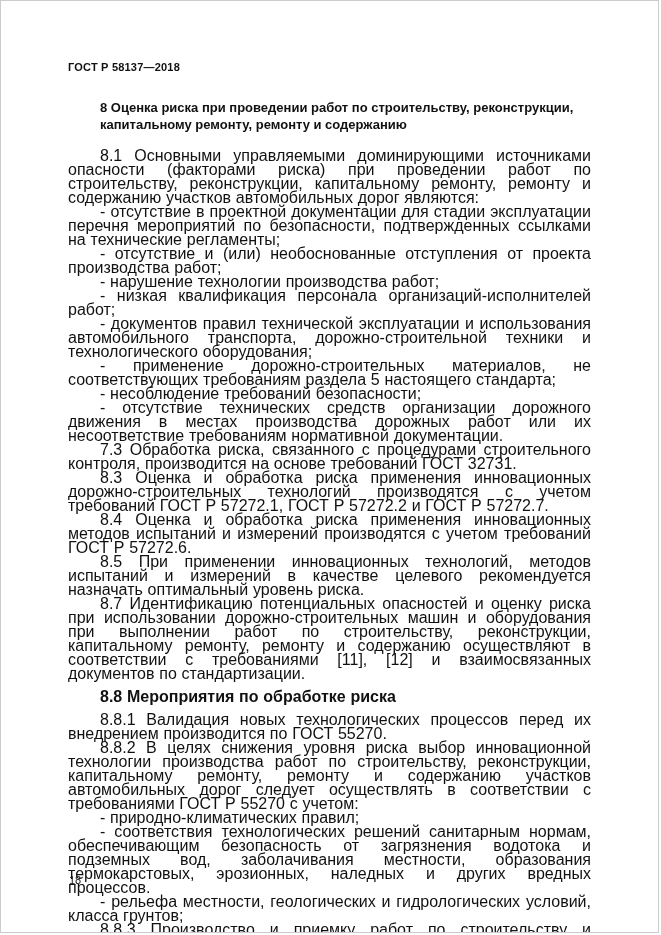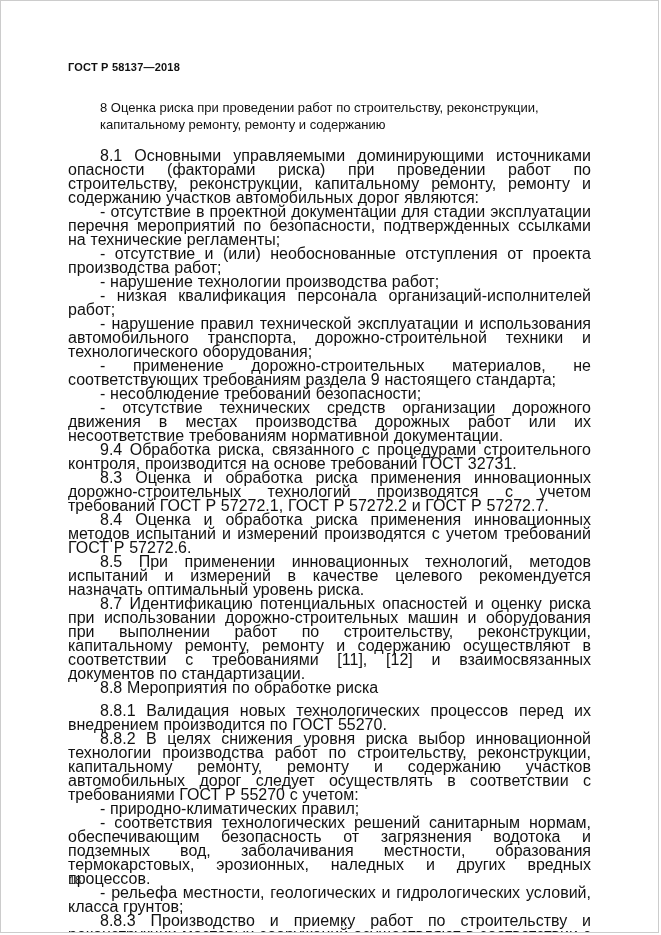--- a/index.html
+++ b/index.html
@@ -21,37 +21,37 @@
   .page-inner {
     padding: 60px 67px 0 67px;
   }
   .doc-number {
     font-size: 11px;
     font-weight: bold;
     letter-spacing: 0.2px;
   }
   .section-heading {
     font-size: 13px;
-    font-weight: normal;
+    font-weight: bold;
     line-height: 17px;
     margin: 26px 0 16px 32px;
     text-align: left;
   }
   .content p.block {
     margin: 0;
     font-size: 16px;
     line-height: 14px;
     text-align: justify;
     text-indent: 32px;
     word-spacing: 0.3px;
   }
   .content p.h2 {
-    font-weight: normal;
+    font-weight: bold;
     text-align: left;
-    margin: 0 0 9px 0;
+    margin: 9px 0 9px 0;
   }
   .page-number {
     position: absolute;
     left: 68px;
     bottom: 46px;
     font-size: 11px;
   }
 </style>
 </head>
 <body>
@@ -61,25 +61,25 @@
     <div class="doc-number">ГОСТ Р 58137—2018</div>
 
     <h1 class="section-heading">8  Оценка риска при проведении работ по строительству, реконструкции, капитальному ремонту, ремонту и содержанию</h1>
 
     <div class="content">
         <p class="block p">8.1  Основными управляемыми доминирующими источниками опасности (факторами риска) при проведении работ по строительству, реконструкции, капитальному ремонту, ремонту и содержанию участков автомобильных дорог являются:</p>
         <p class="block li">-  отсутствие в проектной документации для стадии эксплуатации перечня мероприятий по безопасности, подтвержденных ссылками на технические регламенты;</p>
         <p class="block li">-  отсутствие и (или) необоснованные отступления от проекта производства работ;</p>
         <p class="block li">-  нарушение технологии производства работ;</p>
         <p class="block li">-  низкая квалификация персонала организаций-исполнителей работ;</p>
-        <p class="block li">-  нарушение правил технической эксплуатации и использования автомобильного транспорта, дорожно-строительной техники и технологического оборудования;</p>
-        <p class="block li">-  применение дорожно-строительных материалов, не соответствующих требованиям раздела 9 настоящего стандарта;</p>
+        <p class="block li">-  документов правил технической эксплуатации и использования автомобильного транспорта, дорожно-строительной техники и технологического оборудования;</p>
+        <p class="block li">-  применение дорожно-строительных материалов, не соответствующих требованиям раздела 5 настоящего стандарта;</p>
         <p class="block li">-  несоблюдение требований безопасности;</p>
         <p class="block li">-  отсутствие технических средств организации дорожного движения в местах производства дорожных работ или их несоответствие требованиям нормативной документации.</p>
-        <p class="block p">9.4  Обработка риска, связанного с процедурами строительного контроля, производится на основе требований ГОСТ 32731.</p>
+        <p class="block p">7.3  Обработка риска, связанного с процедурами строительного контроля, производится на основе требований ГОСТ 32731.</p>
         <p class="block p">8.3  Оценка и обработка риска применения инновационных дорожно-строительных технологий производятся с учетом требований ГОСТ Р 57272.1, ГОСТ Р 57272.2 и ГОСТ Р 57272.7.</p>
         <p class="block p">8.4  Оценка и обработка риска применения инновационных методов испытаний и измерений производятся с учетом требований ГОСТ Р 57272.6.</p>
         <p class="block p">8.5  При применении инновационных технологий, методов испытаний и измерений в качестве целевого рекомендуется назначать оптимальный уровень риска.</p>
         <p class="block p">8.7  Идентификацию потенциальных опасностей и оценку риска при использовании дорожно-строительных машин и оборудования при выполнении работ по строительству, реконструкции, капитальному ремонту, ремонту и содержанию осуществляют в соответствии с требованиями [11], [12] и взаимосвязанных документов по стандартизации.</p>
         <p class="block h2">8.8  Мероприятия по обработке риска</p>
         <p class="block p">8.8.1  Валидация новых технологических процессов перед их внедрением производится по ГОСТ 55270.</p>
         <p class="block p">8.8.2  В целях снижения уровня риска выбор инновационной технологии производства работ по строительству, реконструкции, капитальному ремонту, ремонту и содержанию участков автомобильных дорог следует осуществлять в соответствии с требованиями ГОСТ Р 55270 с учетом:</p>
         <p class="block li">-  природно-климатических правил;</p>
         <p class="block li">-  соответствия технологических решений санитарным нормам, обеспечивающим безопасность от загрязнения водотока и подземных вод, заболачивания местности, образования термокарстовых, эрозионных, наледных и других вредных процессов.</p>
         <p class="block li">-  рельефа местности, геологических и гидрологических условий, класса грунтов;</p>

